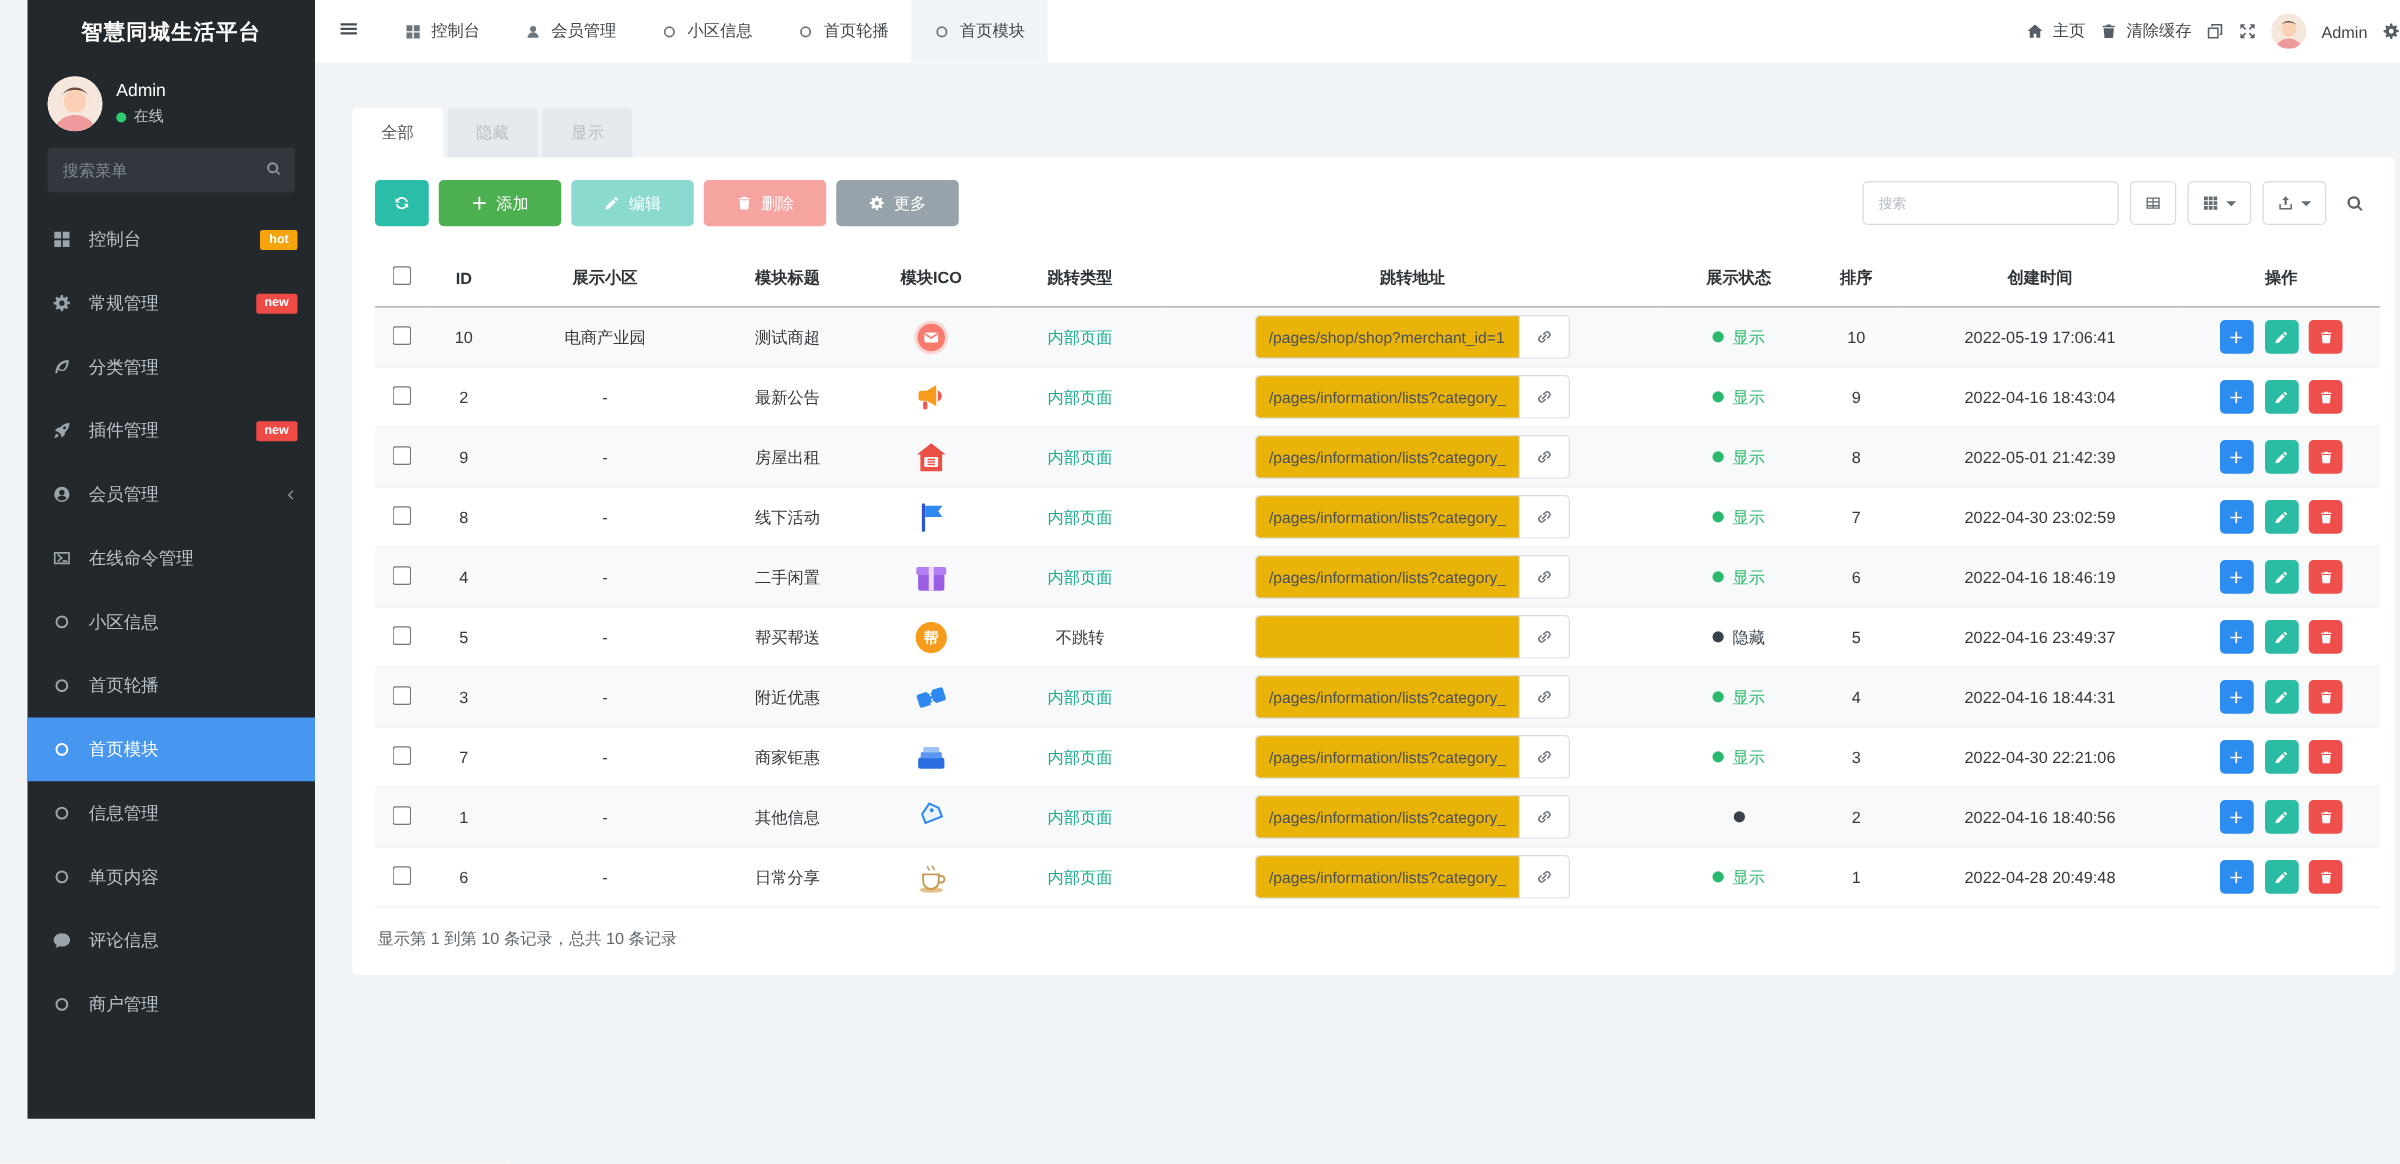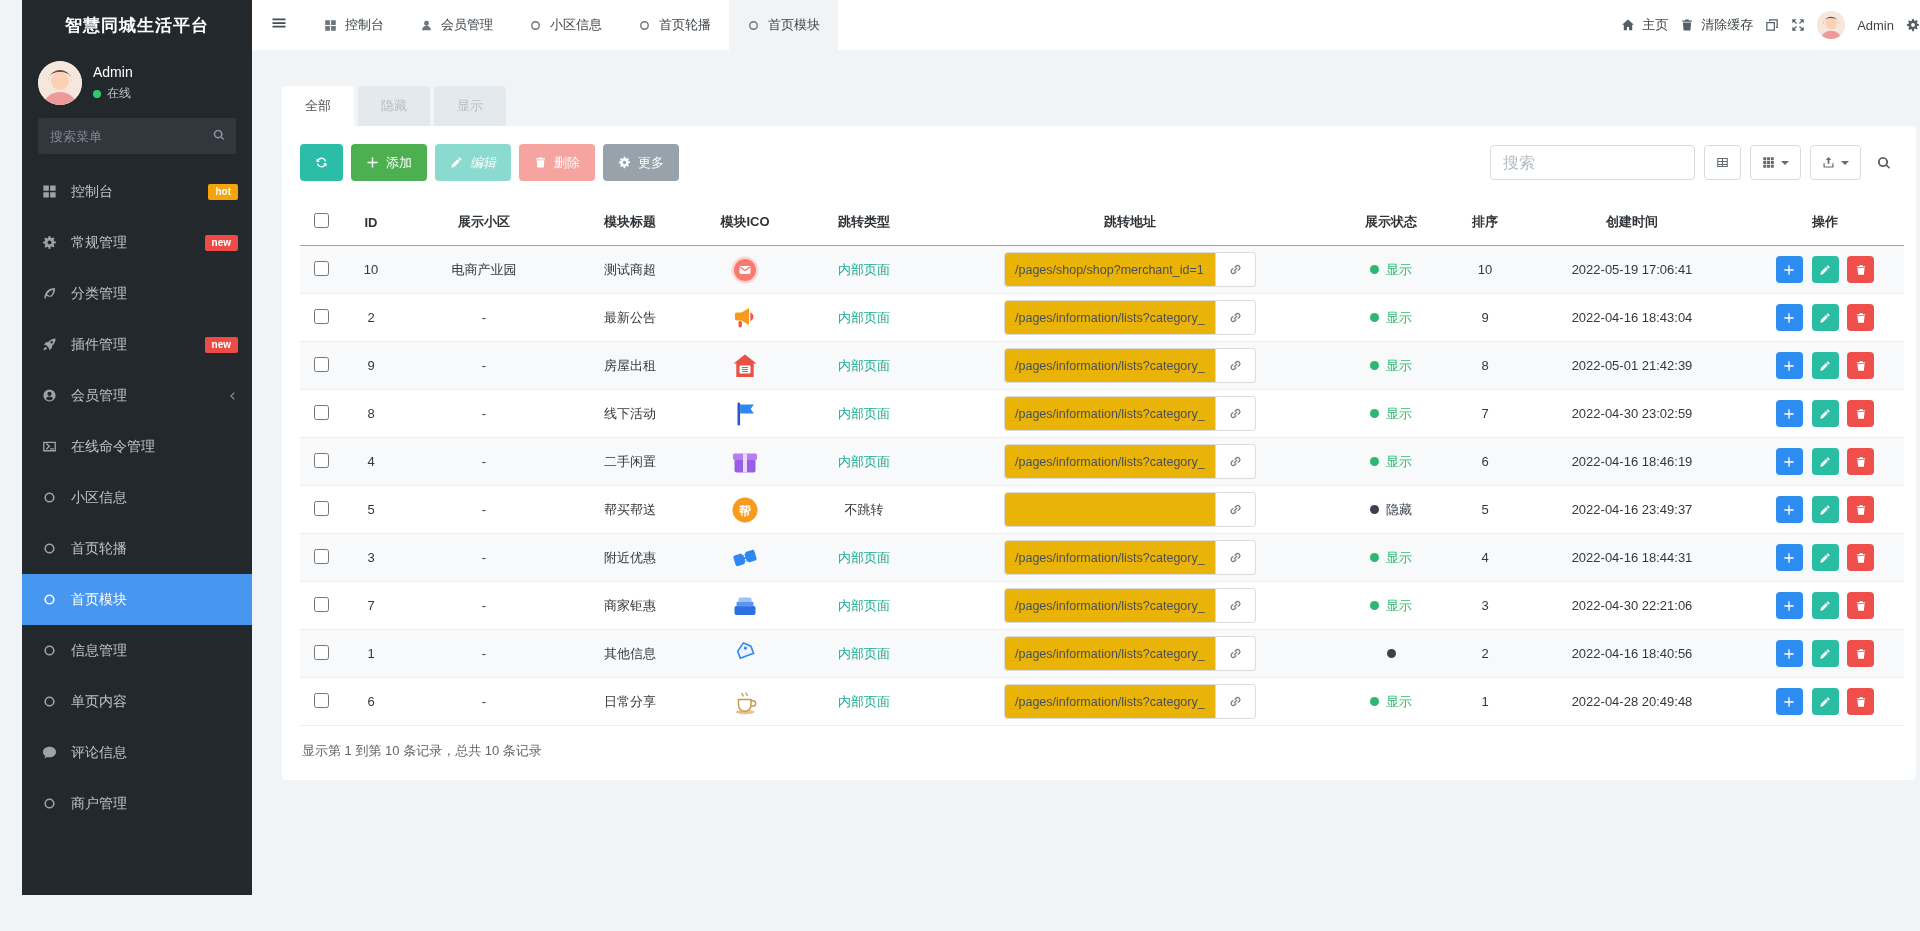--- a/index.html
+++ b/index.html
@@ -47,30 +47,30 @@
   .avatar-sm{width:28px; height:28px; border-radius:50%; overflow:hidden; background:#f6e7dc; flex-shrink:0;}
 
   
   .content{padding:36px 26px 0 30px;}
   .page-tabs{display:flex; gap:4px;}
   .page-tab{padding:11px 23px; font-size:13px; color:#b6bec5; background:#e4e9ed; border-radius:4px 4px 0 0; cursor:pointer;}
   .page-tab.active{background:#fff; color:#555;}
   .panel{background:#fff; border-radius:0 4px 4px 4px; padding:18px 18px 6px;}
 
   .toolbar{display:flex; align-items:center; gap:8px; margin-bottom:18px;}
-  .btn{height:37px; border:none; border-radius:4px; color:#fff; font-size:13px; font-family:inherit; display:inline-flex; align-items:center; gap:7px; padding:0 15px; cursor:pointer;}
+  .btn{height:37px; border:none; border-radius:4px; color:#fff; font-size:13px; font-family:inherit; display:inline-flex; align-items:center; gap:7px; padding:0 26px; cursor:pointer;}
   .btn .bi{display:flex; font-size:13px;}
   .btn-icon-only{width:43px; padding:0; justify-content:center;}
   .btn-refresh{background:var(--teal);}
   .btn-add{background:var(--green-btn);}
-  .btn-edit{background:var(--teal); opacity:.55;font-style:italic;}
+  .btn-edit{background:var(--teal); opacity:.55;}
   .btn-del{background:var(--red-btn); opacity:.55;}
   .btn-more{background:var(--gray-btn);}
   .toolbar-right{margin-left:auto; display:flex; align-items:center; gap:9px;}
-  .search-input{width:205px; height:35px; border:1px solid #d7dbdf; border-radius:4px; padding:0 12px; font-size:16px; color:#555; outline:none; background:#fff; font-family:inherit;}
+  .search-input{width:205px; height:35px; border:1px solid #d7dbdf; border-radius:4px; padding:0 12px; font-size:11px; color:#555; outline:none; background:#fff; font-family:inherit;}
   .search-input::placeholder{color:#b4bbc1;}
   .tool-btn{height:35px; padding:0 11px; background:#fff; border:1px solid #d7dbdf; border-radius:4px; display:inline-flex; align-items:center; gap:6px; color:#646b71; cursor:pointer;}
   .tool-btn .bi{display:flex; font-size:13px;}
   .caret{width:0; height:0; border-left:4px solid transparent; border-right:4px solid transparent; border-top:4px solid #646b71;}
   .search-toggle{background:transparent; border:none; color:#5a6167; padding:0 6px; cursor:pointer;}
   .search-toggle .bi{display:flex; font-size:16px;}
 
   
   table{width:100%; border-collapse:collapse; table-layout:fixed; font-size:13px; color:#34383c;}
   thead th{padding:14px 6px; font-weight:bold; text-align:center; border-bottom:1px solid #a3a3a3; color:#2e3338;}

